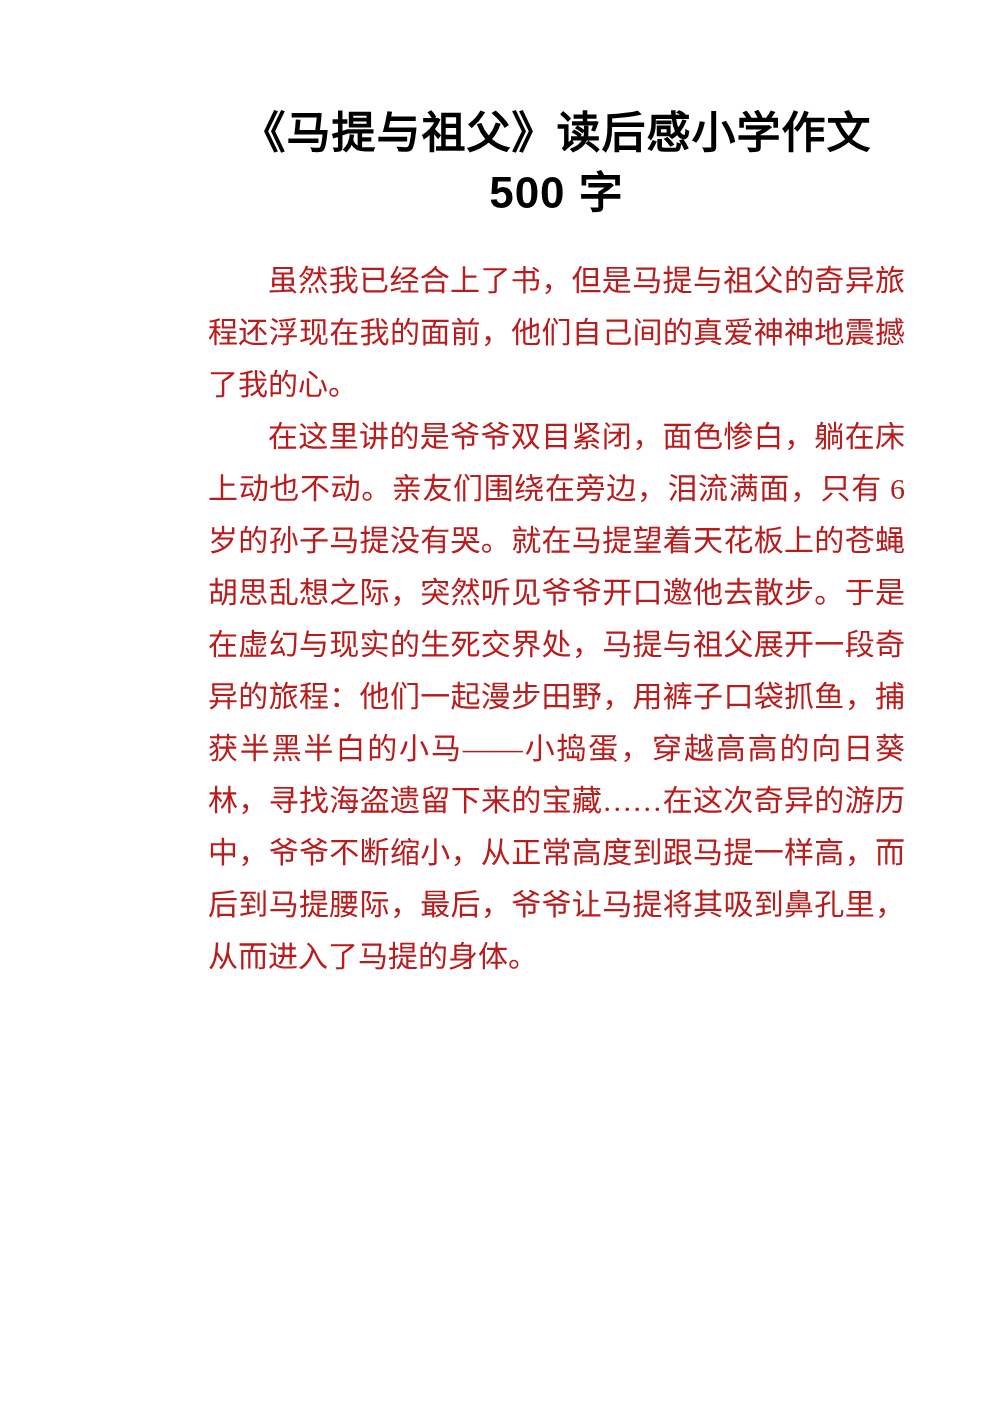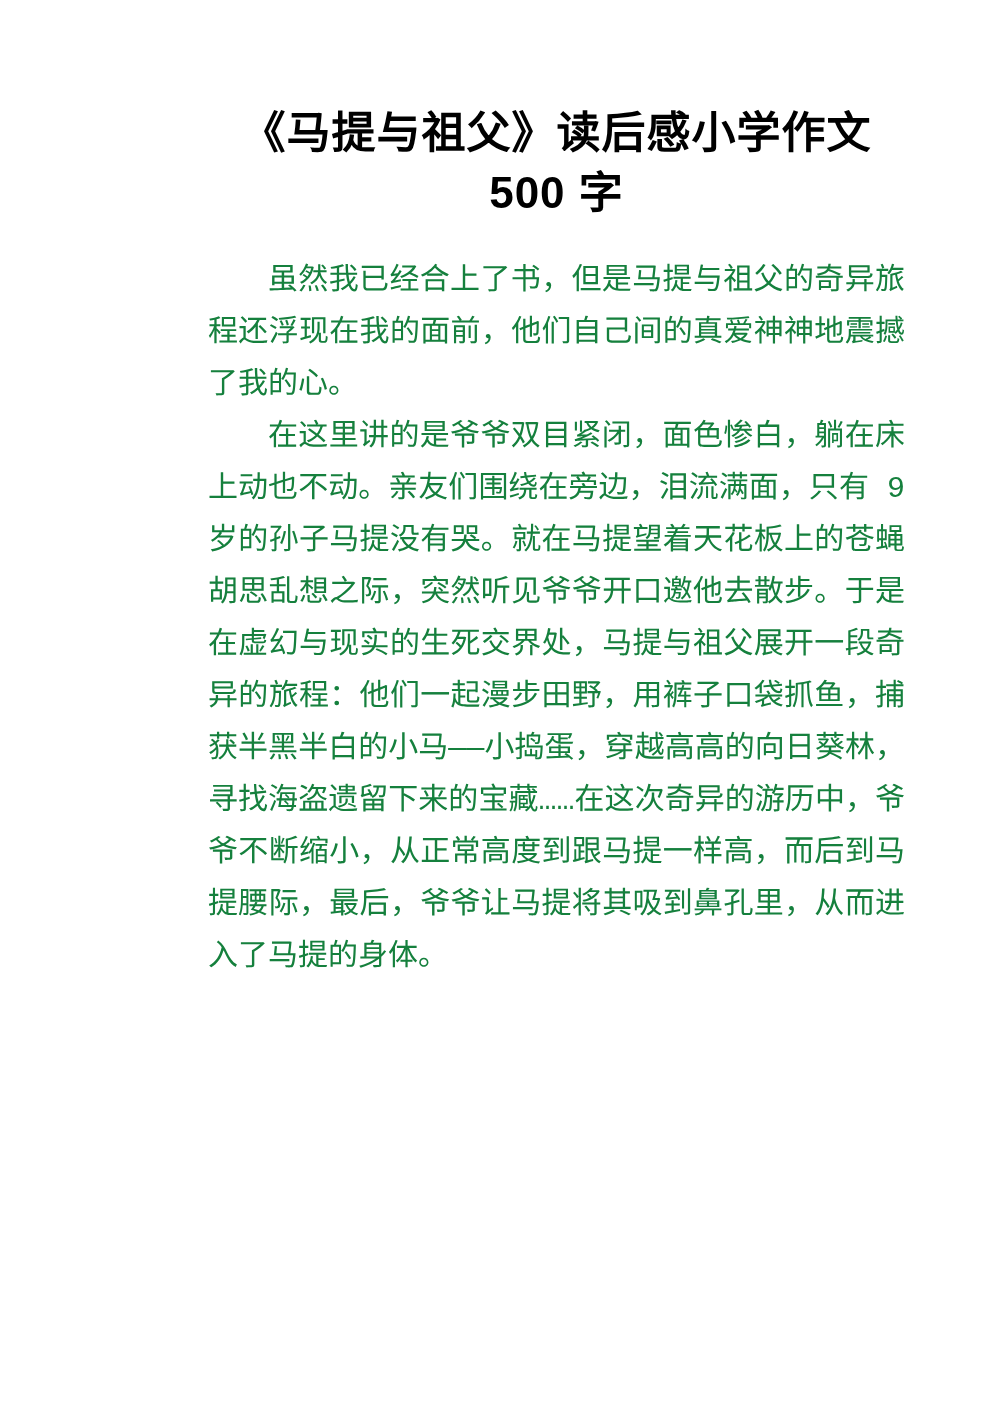--- a/index.html
+++ b/index.html
@@ -28,38 +28,38 @@
     font-family: "Liberation Sans", "DejaVu Sans", sans-serif;
     font-weight: bold;
     font-size: 44px;
     line-height: 60px;
     text-align: center;
     color: #000000;
     letter-spacing: 1px;
   }
   .doc-body {
     margin-top: 32px;
-    font-family: Liberation Mono, monospace;
+    font-family: Liberation Serif, serif;
     font-size: 30px;
     line-height: 52px;
     text-align: justify;
     text-justify: inter-ideograph;
-    color: #15803d;
+    color: #b91c1c;
   }
   .doc-body p {
     margin: 0;
     padding: 0;
     text-indent: 2em;
     word-break: break-all;
   }
 </style>
 </head>
 <body>
 
 <div class="page">
   <div class="content">
     <h1 class="doc-title">《马提与祖父》读后感小学作文 500 字</h1>
     <div class="doc-body">
       <p>虽然我已经合上了书，但是马提与祖父的奇异旅程还浮现在我的面前，他们自己间的真爱神神地震撼了我的心。</p>
-      <p>在这里讲的是爷爷双目紧闭，面色惨白，躺在床上动也不动。亲友们围绕在旁边，泪流满面，只有 9 岁的孙子马提没有哭。就在马提望着天花板上的苍蝇胡思乱想之际，突然听见爷爷开口邀他去散步。于是在虚幻与现实的生死交界处，马提与祖父展开一段奇异的旅程：他们一起漫步田野，用裤子口袋抓鱼，捕获半黑半白的小马——小捣蛋，穿越高高的向日葵林，寻找海盗遗留下来的宝藏……在这次奇异的游历中，爷爷不断缩小，从正常高度到跟马提一样高，而后到马提腰际，最后，爷爷让马提将其吸到鼻孔里，从而进入了马提的身体。</p>
+      <p>在这里讲的是爷爷双目紧闭，面色惨白，躺在床上动也不动。亲友们围绕在旁边，泪流满面，只有 6 岁的孙子马提没有哭。就在马提望着天花板上的苍蝇胡思乱想之际，突然听见爷爷开口邀他去散步。于是在虚幻与现实的生死交界处，马提与祖父展开一段奇异的旅程：他们一起漫步田野，用裤子口袋抓鱼，捕获半黑半白的小马——小捣蛋，穿越高高的向日葵林，寻找海盗遗留下来的宝藏……在这次奇异的游历中，爷爷不断缩小，从正常高度到跟马提一样高，而后到马提腰际，最后，爷爷让马提将其吸到鼻孔里，从而进入了马提的身体。</p>
     </div>
   </div>
 </div>
 
 </body></html>

